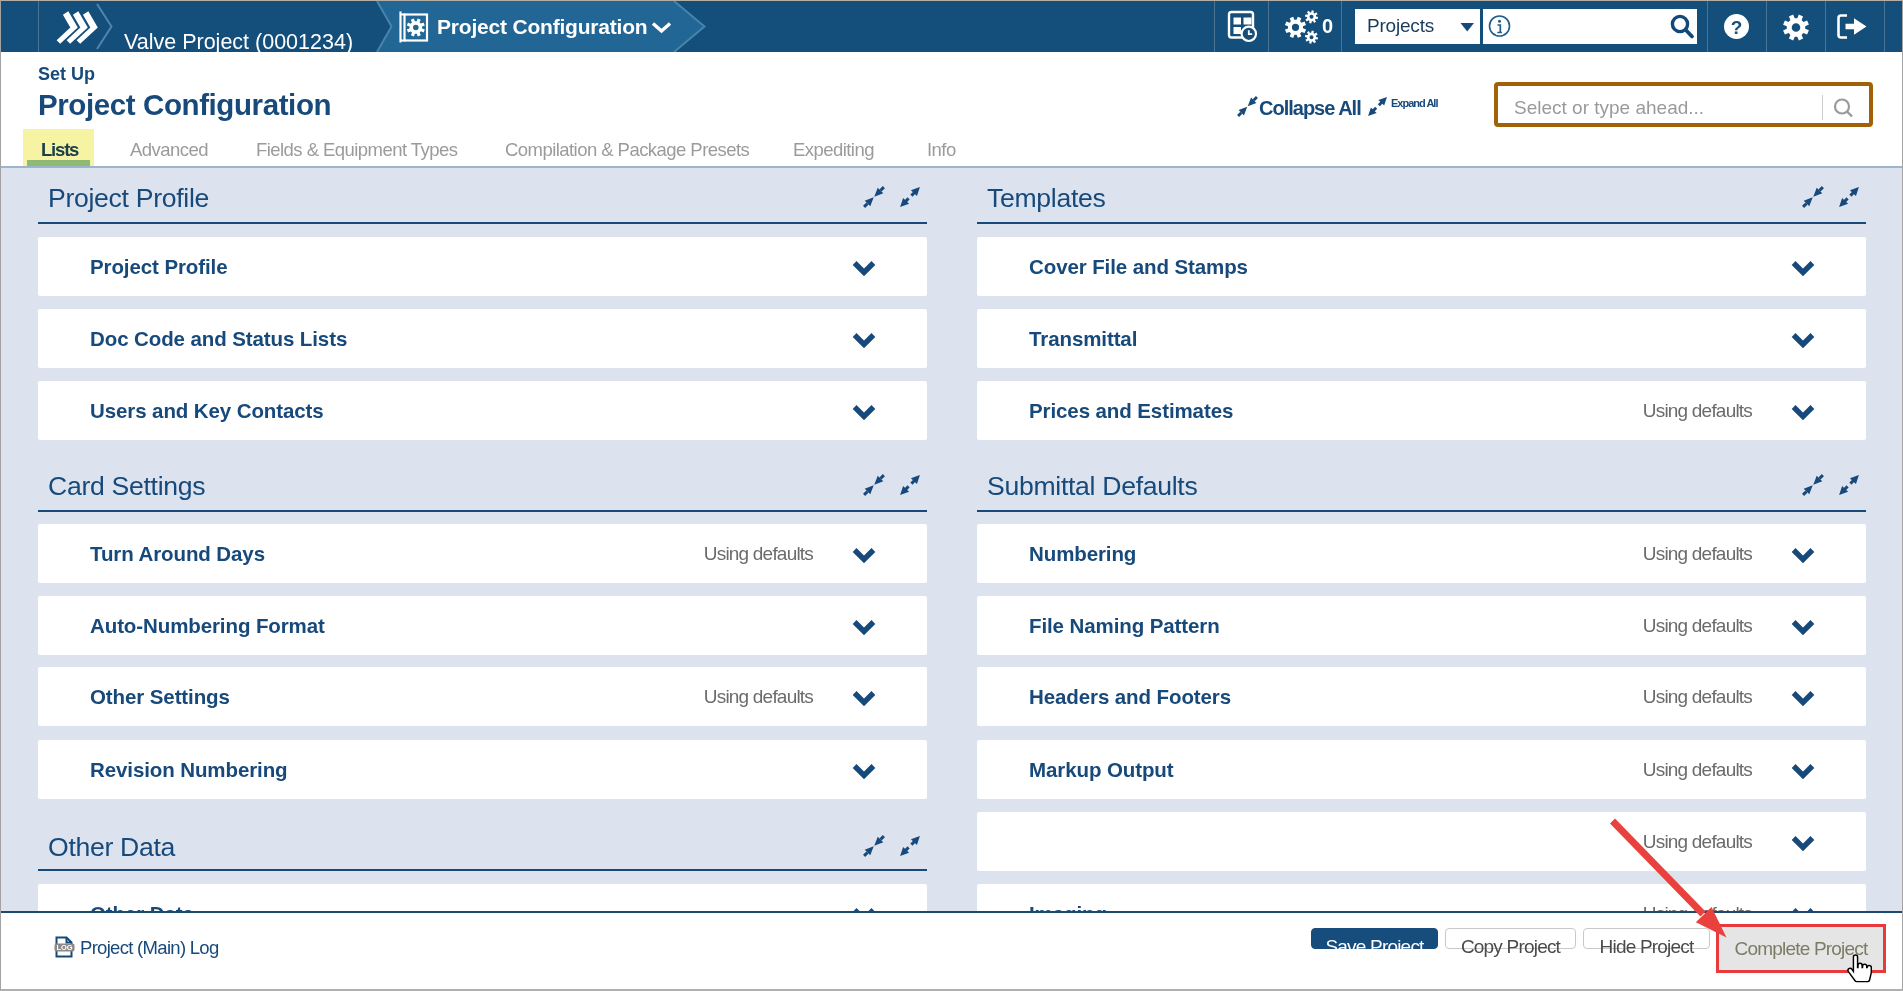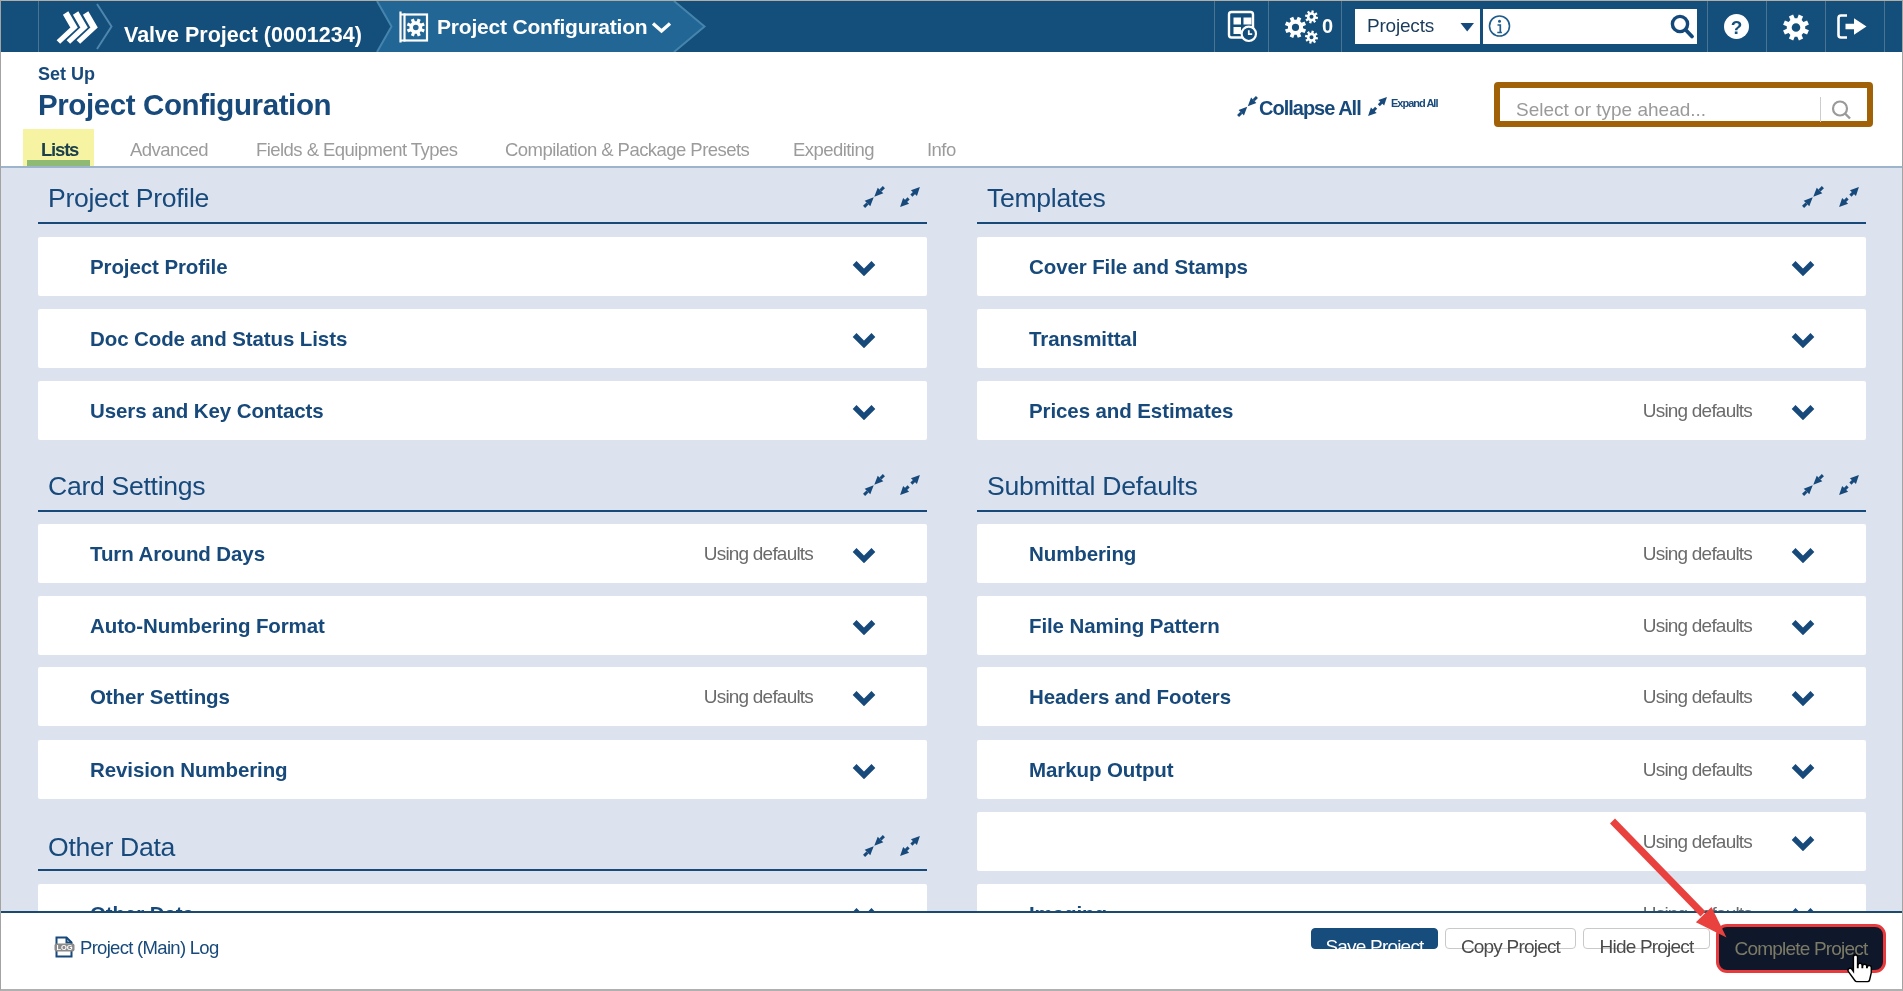--- a/index.html
+++ b/index.html
@@ -80,21 +80,21 @@
 <line x1="1685.8" y1="29" x2="1692" y2="35.5" stroke="#12497a" stroke-width="3.8" stroke-linecap="round"></line>
 
 <circle cx="1736.5" cy="25.5" r="12.5" fill="#fff"></circle>
 <text x="1736.5" y="33" font-size="19" font-weight="bold" fill="#15507d" text-anchor="middle" font-family="Liberation Sans,sans-serif">?</text>
 
 <path d="M1808.9,29.3 L1807.1,33.6 L1803.4,32.1 L1801.6,33.9 L1803.1,37.6 L1798.9,39.4 L1797.3,35.7 L1794.7,35.7 L1793.2,39.4 L1788.9,37.6 L1790.4,33.9 L1788.6,32.1 L1784.9,33.6 L1783.1,29.4 L1786.8,27.8 L1786.8,25.2 L1783.1,23.7 L1784.9,19.4 L1788.6,20.9 L1790.4,19.1 L1788.9,15.4 L1793.1,13.6 L1794.7,17.3 L1797.3,17.3 L1798.8,13.6 L1803.1,15.4 L1801.6,19.1 L1803.4,20.9 L1807.1,19.4 L1808.9,23.6 L1805.2,25.2 L1805.2,27.8 Z M1800.3,26.5 A4.3,4.3 0 1 0 1791.7,26.5 A4.3,4.3 0 1 0 1800.3,26.5 Z" fill="#fff" fill-rule="evenodd"></path>
 
 <path d="M1847,14.5 h-6 a2.5,2.5 0 0 0 -2.5,2.5 v17 a2.5,2.5 0 0 0 2.5,2.5 h6" fill="none" stroke="#fff" stroke-width="2.6"></path>
 <polygon points="1845.5,22.7 1854,22.7 1854,17.3 1866.5,25.5 1854,33.7 1854,28.3 1845.5,28.3" fill="#fff"></polygon>
 </svg>
-<span class="abs" style="left:124px;top:10px;height:51px;line-height:51px;font-size:21.5px;letter-spacing:0px;font-weight:700;color:#fff;z-index:6">Valve Project (0001234)</span>
+<span class="abs" style="left:124px;top:17px;height:51px;line-height:51px;font-size:21.5px;letter-spacing:0px;font-weight:400;color:#fff;z-index:6">Valve Project (0001234)</span>
 <span class="abs" style="left:437px;top:1px;height:51px;line-height:51px;font-size:21px;letter-spacing:-0.2px;font-weight:600;color:#fff;z-index:6">Project Configuration</span>
 <span class="abs" style="left:1322px;top:1px;height:51px;line-height:51px;font-size:20px;font-weight:bold;color:#fff;z-index:6">0</span>
 <span class="abs" style="left:1367px;top:1px;height:50px;line-height:50px;font-size:19px;letter-spacing:-0.2px;color:#1a3b5c;z-index:6">Projects</span>
 
 <span class="abs" style="left:38px;top:64px;font-size:18px;font-weight:bold;color:#17497b">Set Up</span>
 <span class="abs" style="left:38px;top:88px;font-size:29.5px;letter-spacing:-0.4px;font-weight:bold;color:#17497b">Project Configuration</span>
 
 <svg class="abs" style="left:1237px;top:96px" width="21" height="21" viewBox="0 0 22 22">
     <g fill="#17497b" stroke="#17497b">
       <line x1="17.5" y1="4.5" x2="20.9" y2="1.1" stroke-width="3"></line>
@@ -106,21 +106,21 @@
 <span class="abs" style="left:1259px;top:97px;font-size:20px;letter-spacing:-1px;font-weight:600;color:#17497b">Collapse All</span>
 <svg class="abs" style="left:1367px;top:96px" width="21" height="21" viewBox="0 0 22 22">
     <g fill="#17497b" stroke="#17497b">
       <line x1="12.4" y1="9.6" x2="15.5" y2="6.5" stroke-width="3"></line>
 <line x1="9.6" y1="12.4" x2="6.5" y2="15.5" stroke-width="3"></line>
 <polygon points="20.9,1.1 17.95,10.07 11.93,4.13" stroke="none"></polygon>
 <polygon points="1.1,20.9 4.13,11.93 10.07,17.87" stroke="none"></polygon>
     </g>
   </svg>
 <span class="abs" style="left:1391px;top:97px;font-size:11px;letter-spacing:-1px;font-weight:600;color:#17497b">Expand All</span>
-<div class="abs" style="left:1494px;top:82px;width:379px;height:45px;border:6px solid #a16207;border-radius:4px;background:#fff">
+<div class="abs" style="left:1494px;top:82px;width:379px;height:45px;border:4px solid #a16207;border-radius:4px;background:#fff">
 <span class="abs" style="left:16px;top:0;height:43px;line-height:43px;font-size:19px;color:#9a9a9a">Select or type ahead...</span>
 <div class="abs" style="right:46px;top:9px;width:1px;height:25px;background:#ccc"></div>
 <svg class="abs" style="right:12px;top:10px" width="26" height="26" viewBox="0 0 26 26">
 <circle cx="11" cy="10.5" r="7" fill="none" stroke="#9a9a9a" stroke-width="2.2"></circle>
 <line x1="16" y1="15.5" x2="21" y2="20.5" stroke="#9a9a9a" stroke-width="2.4"></line>
     </svg>
 </div>
 
 <div class="abs" style="left:0;top:166px;width:1903px;height:2px;background:#9db5cc"></div>
 <div class="abs" style="left:23px;top:129px;width:71px;height:37px;background:#f6f3a2"></div>
@@ -338,21 +338,21 @@
 <svg class="abs" style="left:54px;top:936px;z-index:40" width="23" height="22" viewBox="0 0 23 22">
 <path d="M2.5,1.5 h10 l5,5 v14 h-15 z" fill="none" stroke="#17497b" stroke-width="2"></path>
 <path d="M12.5,1.5 v5 h5" fill="none" stroke="#17497b" stroke-width="2"></path>
 <rect x="0.5" y="7.5" width="20" height="8" rx="2" fill="#8a8a8a"></rect>
 <text x="10.5" y="14" font-size="7.5" font-weight="bold" fill="#fff" text-anchor="middle" font-family="Liberation Sans,sans-serif">LOG</text>
 </svg>
 <span class="abs" style="left:80px;top:913px;height:70px;line-height:70px;font-size:18.5px;letter-spacing:-0.7px;color:#17497b;z-index:40">Project (Main) Log</span>
 <div class="btn" style="left:1311px;width:127px;background:#174d7c;border-color:#174d7c;color:#fff">Save Project</div>
 <div class="btn" style="left:1445px;width:131px">Copy Project</div>
 <div class="btn" style="left:1583px;width:127px">Hide Project</div>
-<div class="btn" style="left:1716px;top:924px;width:170px;height:49px;border-radius:11px;background:#0f172a;border:3px solid #e8393c;color:#7c7c66;line-height:43px;font-size:19px">Complete Project</div>
+<div class="btn" style="left:1716px;top:924px;width:170px;height:49px;border-radius:0;background:#e5e5e5;border:3px solid #e8393c;color:#7c7c66;line-height:43px;font-size:19px">Complete Project</div>
 
 <svg class="abs" style="left:0;top:0;z-index:60;pointer-events:none" width="1903" height="991" viewBox="0 0 1903 991">
 <line x1="1612.5" y1="821" x2="1703" y2="914" stroke="#e8413e" stroke-width="7"></line>
 <polygon points="1726.5,937.5 1695.9,922.3 1711.5,906.9" fill="#e8413e"></polygon>
 <g transform="translate(1848,955) scale(0.052)">
 <path d="M448 240v96c0 3.084-.356 6.159-1.063 9.162l-32 136C410.686 499.23 394.562 512 376 512H168a40.004 40.004 0 0 1-32.35-16.473l-127.997-176c-12.993-17.866-9.043-42.883 8.822-55.876 17.867-12.994 42.884-9.043 55.877 8.823L104 315.992V40c0-22.091 17.909-40 40-40s40 17.909 40 40v200h8v-40c0-22.091 17.909-40 40-40s40 17.909 40 40v40h8v-24c0-22.091 17.909-40 40-40s40 17.909 40 40v24h8c0-22.091 17.909-40 40-40s40 17.909 40 40z" fill="#fff" stroke="#000" stroke-width="28"></path>
 </g>
 </svg>
 <div class="abs" id="frame"></div>
 </body></html>

